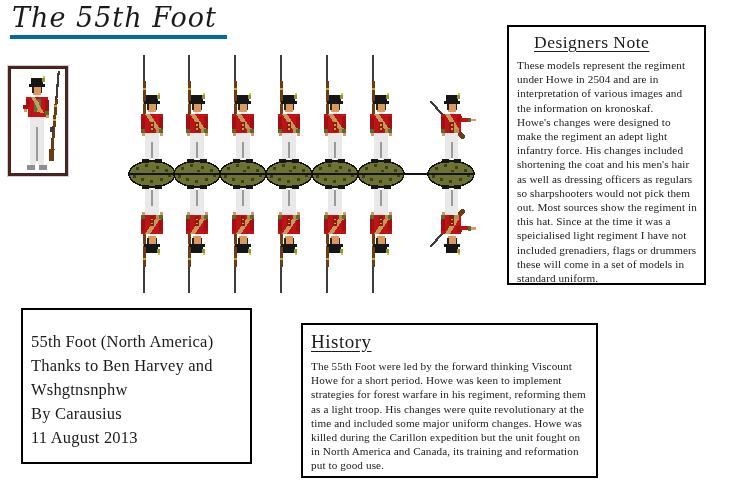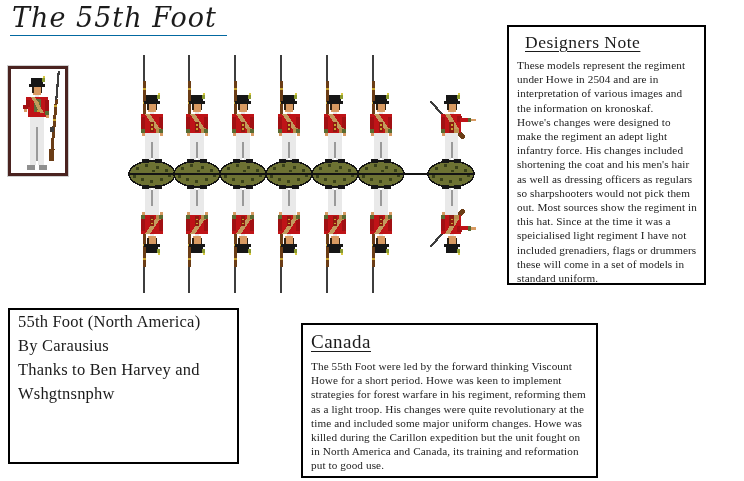--- a/index.html
+++ b/index.html
@@ -2,34 +2,34 @@
 <html style="--coat-red: #bf1317; --coat-shadow: #a11013; --belt-tan: #c39b5e; --pouch-tan: #b8904e; --trousers-white: #e9e9e9; --trouser-seam: #9a9a9a; --hat-black: #161616; --skin: #d89a62; --hair-brown: #2e2012; --cuff-green: #5a6b32; --waistcoat-dark: #8f1a10; --waistcoat-green: #5f6b3a; --gold: #c8a430; --plume-green: #8a9a30; --plume-yellow: #d8c840; --musket-wood: #6b3d16; --musket-barrel: #3d3d3d; --base-olive: #6d7233; --base-speckle: #39401a; --frame-maroon: #4a2320; --shoe-gray: #8f8f8f;"><head>
 <meta charset="utf-8">
 <style>
   html,body{margin:0;padding:0;background:#ffffff;}
   .canvas{position:relative;width:744px;height:481px;background:#ffffff;overflow:hidden;
           font-family:"Liberation Serif", serif;color:#1b1b1b;}
   .abs{position:absolute;}
 
   
   .title{left:10px;top:2px;font-family:"DejaVu Serif", serif;font-style:italic;
-         font-size:27px;letter-spacing:1px;border-bottom:1px solid #0369a1;
+         font-size:27px;letter-spacing:1px;border-bottom:4px solid #0369a1;
          padding:0 10px 2px 2px;display:inline-block;}
 
   
   .portrait{left:8px;top:66px;width:54px;height:104px;background:#fff;
             border:3px solid var(--frame-maroon,#4a2320);box-shadow:0 0 0 1px #14141433;}
 
   
   .tbox{border:2px solid #000;background:#fff;box-sizing:border-box;overflow:hidden;}
   .designers{left:507px;top:25px;width:199px;height:260px;padding:5px 6px 4px 8px;}
   .historybox{left:301px;top:323px;width:297px;height:155px;padding:4px 8px 4px 8px;}
-  .infobox{left:8px;top:308px;width:231px;height:156px;padding:0 8px;}
-
-  .boxhead{font-size:17.5px;margin:0 0 5px 8px;display:inline-block;
+  .infobox{left:21px;top:308px;width:231px;height:156px;padding:20px 8px;}
+
+  .boxhead{font-size:17.5px;margin:0 0 5px 17px;display:inline-block;
            text-decoration:underline;text-underline-offset:3px;letter-spacing:.5px;}
   .historybox .boxhead{font-size:19px;margin:2px 0 6px 0;}
   .bodytext{font-size:11.2px;line-height:14.2px;letter-spacing:.1px;}
   .bodytext .tline{margin:0;}
   .infolines{font-size:16.5px;line-height:24px;letter-spacing:.2px;}
 
   svg{display:block;}
 </style>
 </head>
 <body>
@@ -210,25 +210,26 @@
 
   <div class="abs tbox designers">
     <div class="boxhead">Designers Note</div>
     <div class="bodytext">
         <div class="tline">These models represent the regiment under Howe in 2504 and are in interpretation of various images and the information on kronoskaf.</div>
         <div class="tline">Howe's changes were designed to make the regiment an adept light infantry force. His changes included shortening the coat and his men's hair as well as dressing officers as regulars so sharpshooters would not pick them out. Most sources show the regiment in this hat. Since at the time it was a speicialised light regiment I have not included grenadiers, flags or drummers these will come in a set of models in standard uniform.</div>
       </div>
   </div>
 
   <div class="abs tbox historybox">
-    <div class="boxhead">Canada</div>
+    <div class="boxhead">History</div>
     <div class="bodytext">The 55th Foot were led by the forward thinking Viscount Howe for a short period. Howe was keen to implement strategies for forest warfare in his regiment, reforming them as a light troop. His changes were quite revolutionary at the time and included some major uniform changes. Howe was killed during the Carillon expedition but the unit fought on in North America and Canada, its training and reformation put to good use.</div>
   </div>
 
   <div class="abs tbox infobox">
     <div class="infolines">
         <div class="tline">55th Foot (North America)</div>
+        <div class="tline">Thanks to Ben Harvey and Wshgtnsnphw</div>
         <div class="tline">By Carausius</div>
-        <div class="tline">Thanks to Ben Harvey and Wshgtnsnphw</div>
+        <div class="tline">11 August 2013</div>
       </div>
   </div>
 
 </div>
 
 </body></html>

